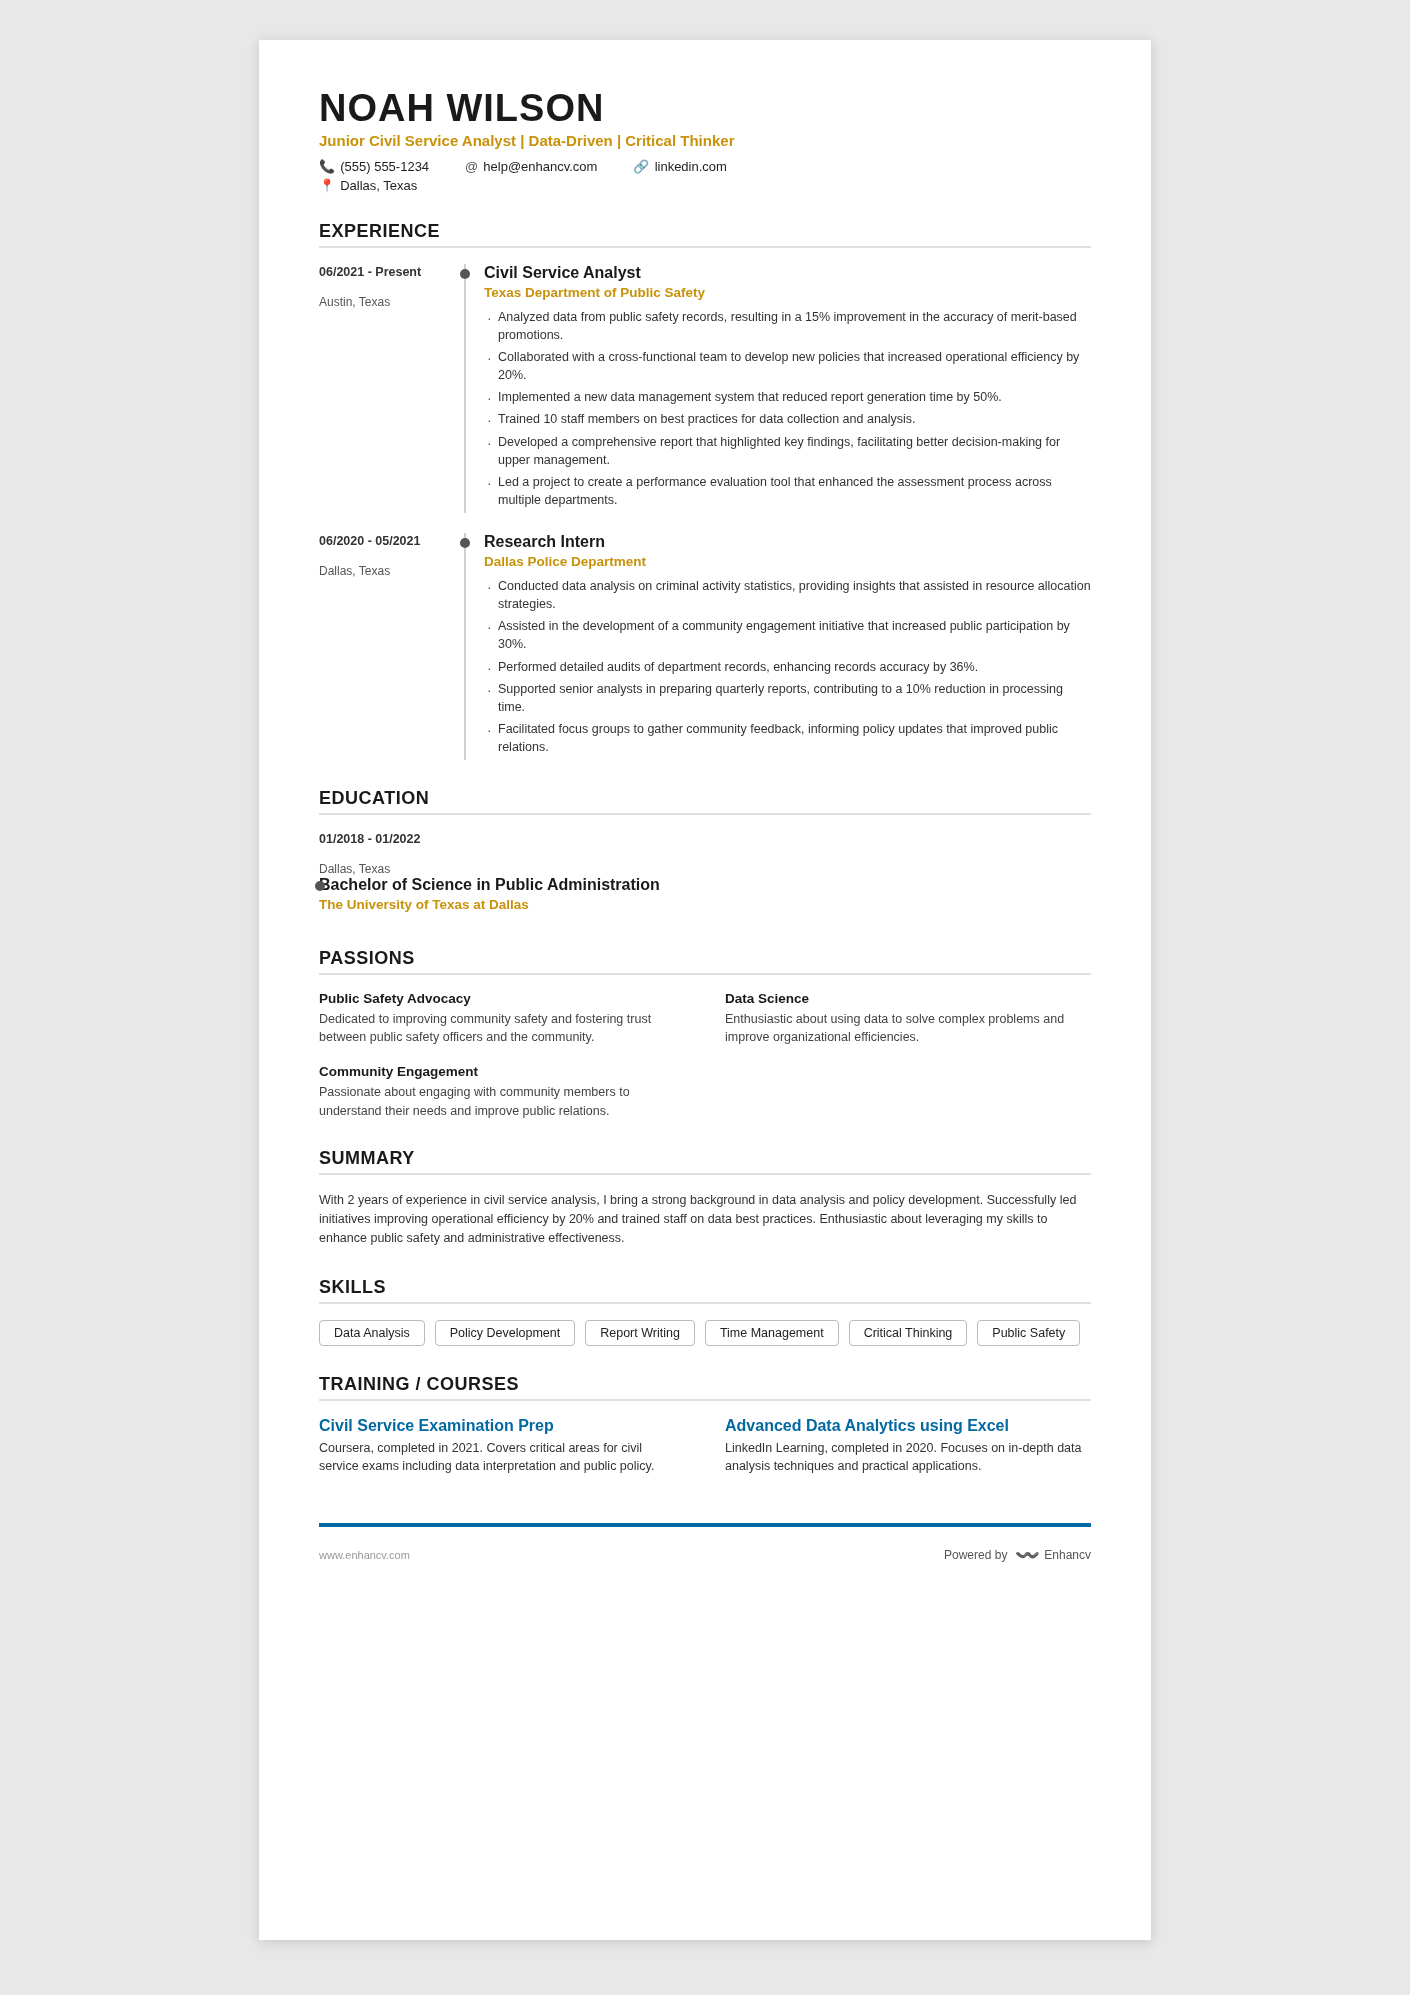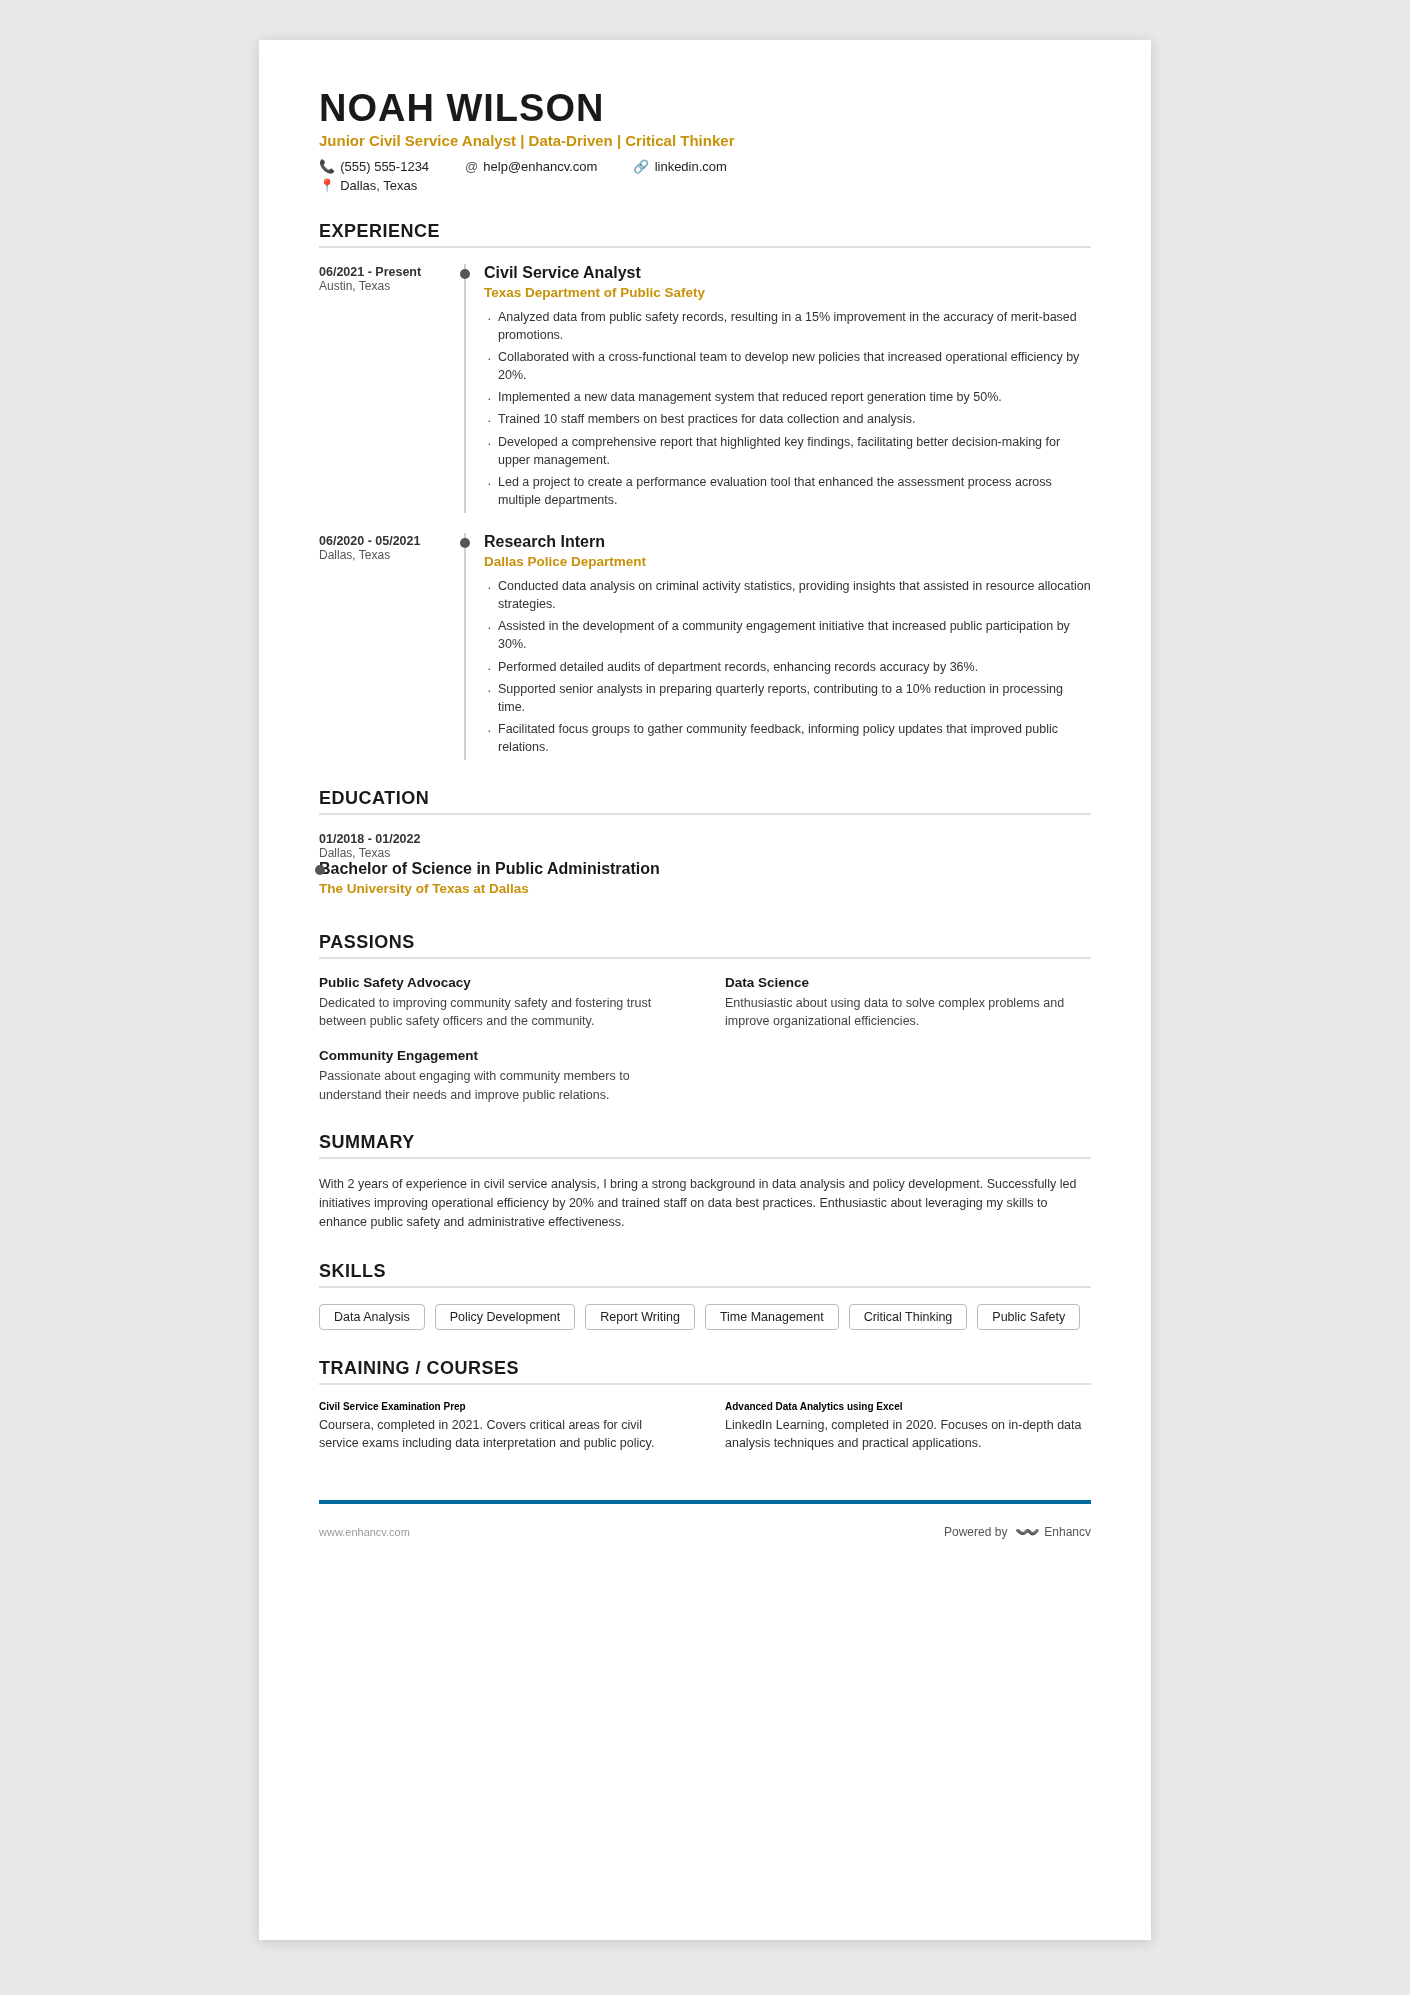--- a/index.html
+++ b/index.html
@@ -76,21 +76,21 @@
       min-width: 145px;
       font-size: 12.5px;
       color: #333;
       font-weight: bold;
       padding-top: 1px;
     }
     .exp-location {
       font-size: 12px;
       color: #555;
       font-weight: normal;
-      margin-top: 0;
+      margin-top: 16px;
     }
     .exp-divider {
       width: 2px;
       background: #d0d0d0;
       margin-right: 18px;
       position: relative;
       flex-shrink: 0;
     }
     .exp-divider::before {
       content: '';
@@ -177,23 +177,23 @@
       font-size: 12.5px;
       color: #222;
     }
     .training-grid {
       display: grid;
       grid-template-columns: 1fr 1fr;
       gap: 16px 40px;
       margin-top: 4px;
     }
     .training-title {
-      font-size: 10px;
-      font-weight: bold;
-      color: #000000;
+      font-size: 16px;
+      font-weight: bold;
+      color: #0369a1;
       margin-bottom: 4px;
     }
     .training-desc {
       font-size: 12.5px;
       color: #333;
       line-height: 1.45;
     }
     .footer {
       display: flex;
       justify-content: space-between;

